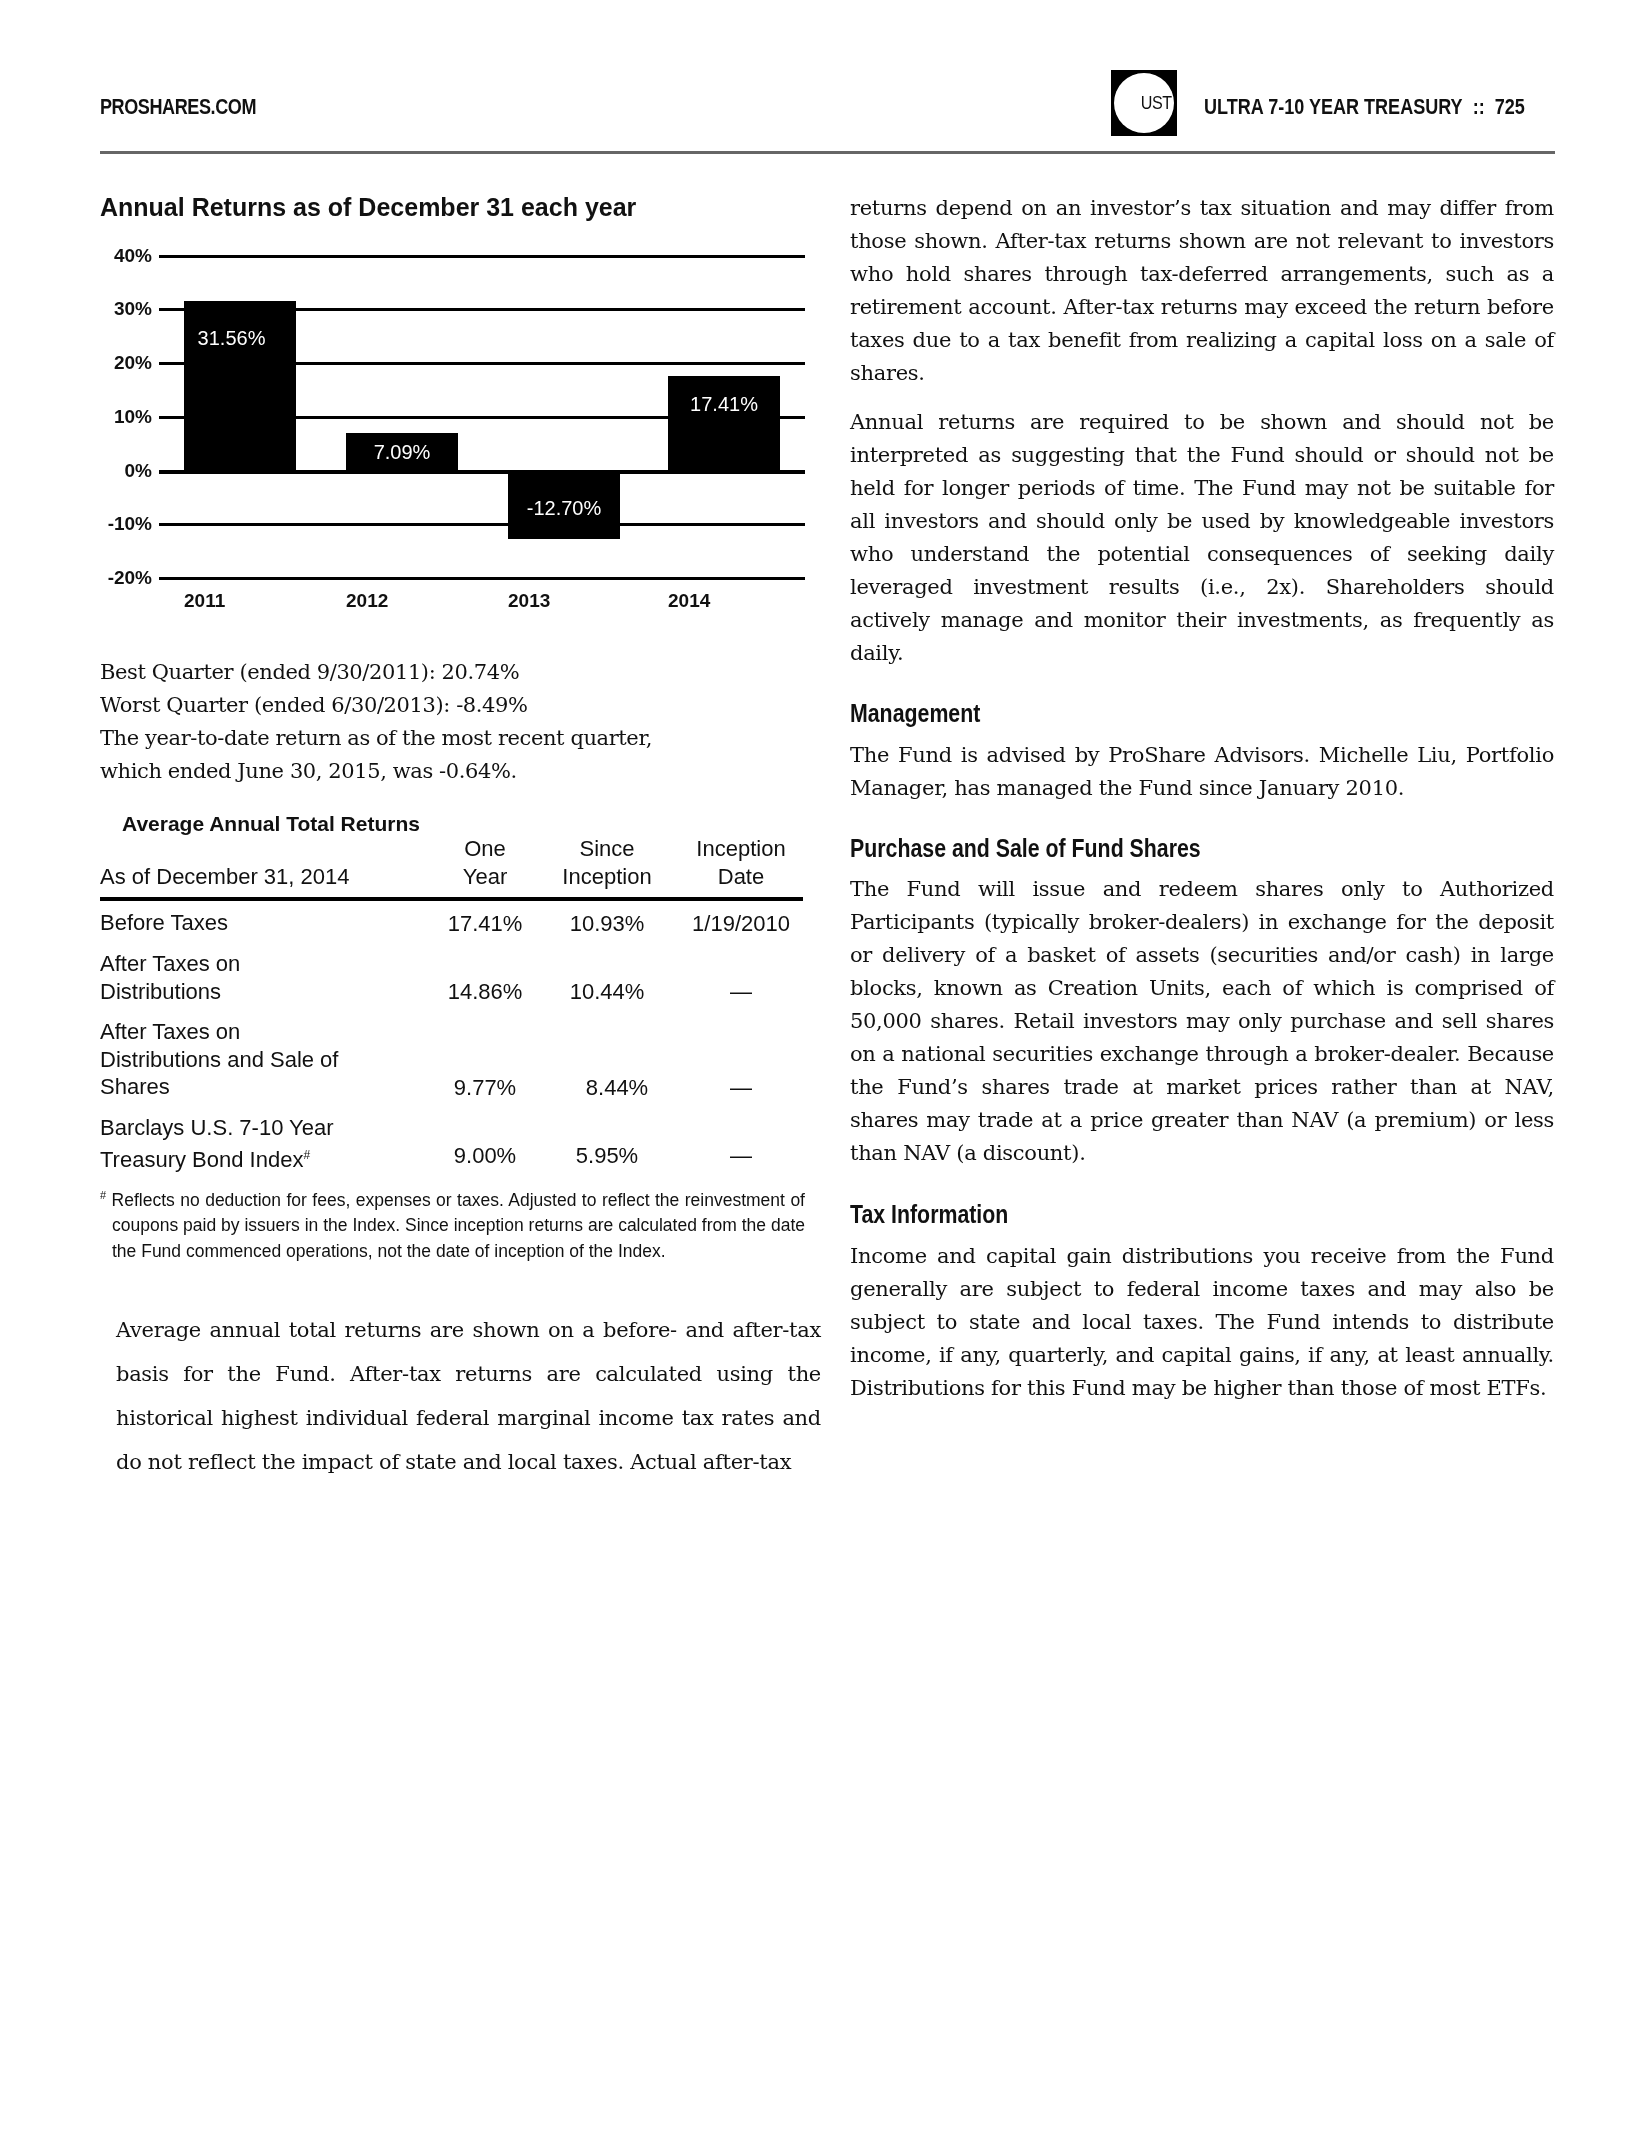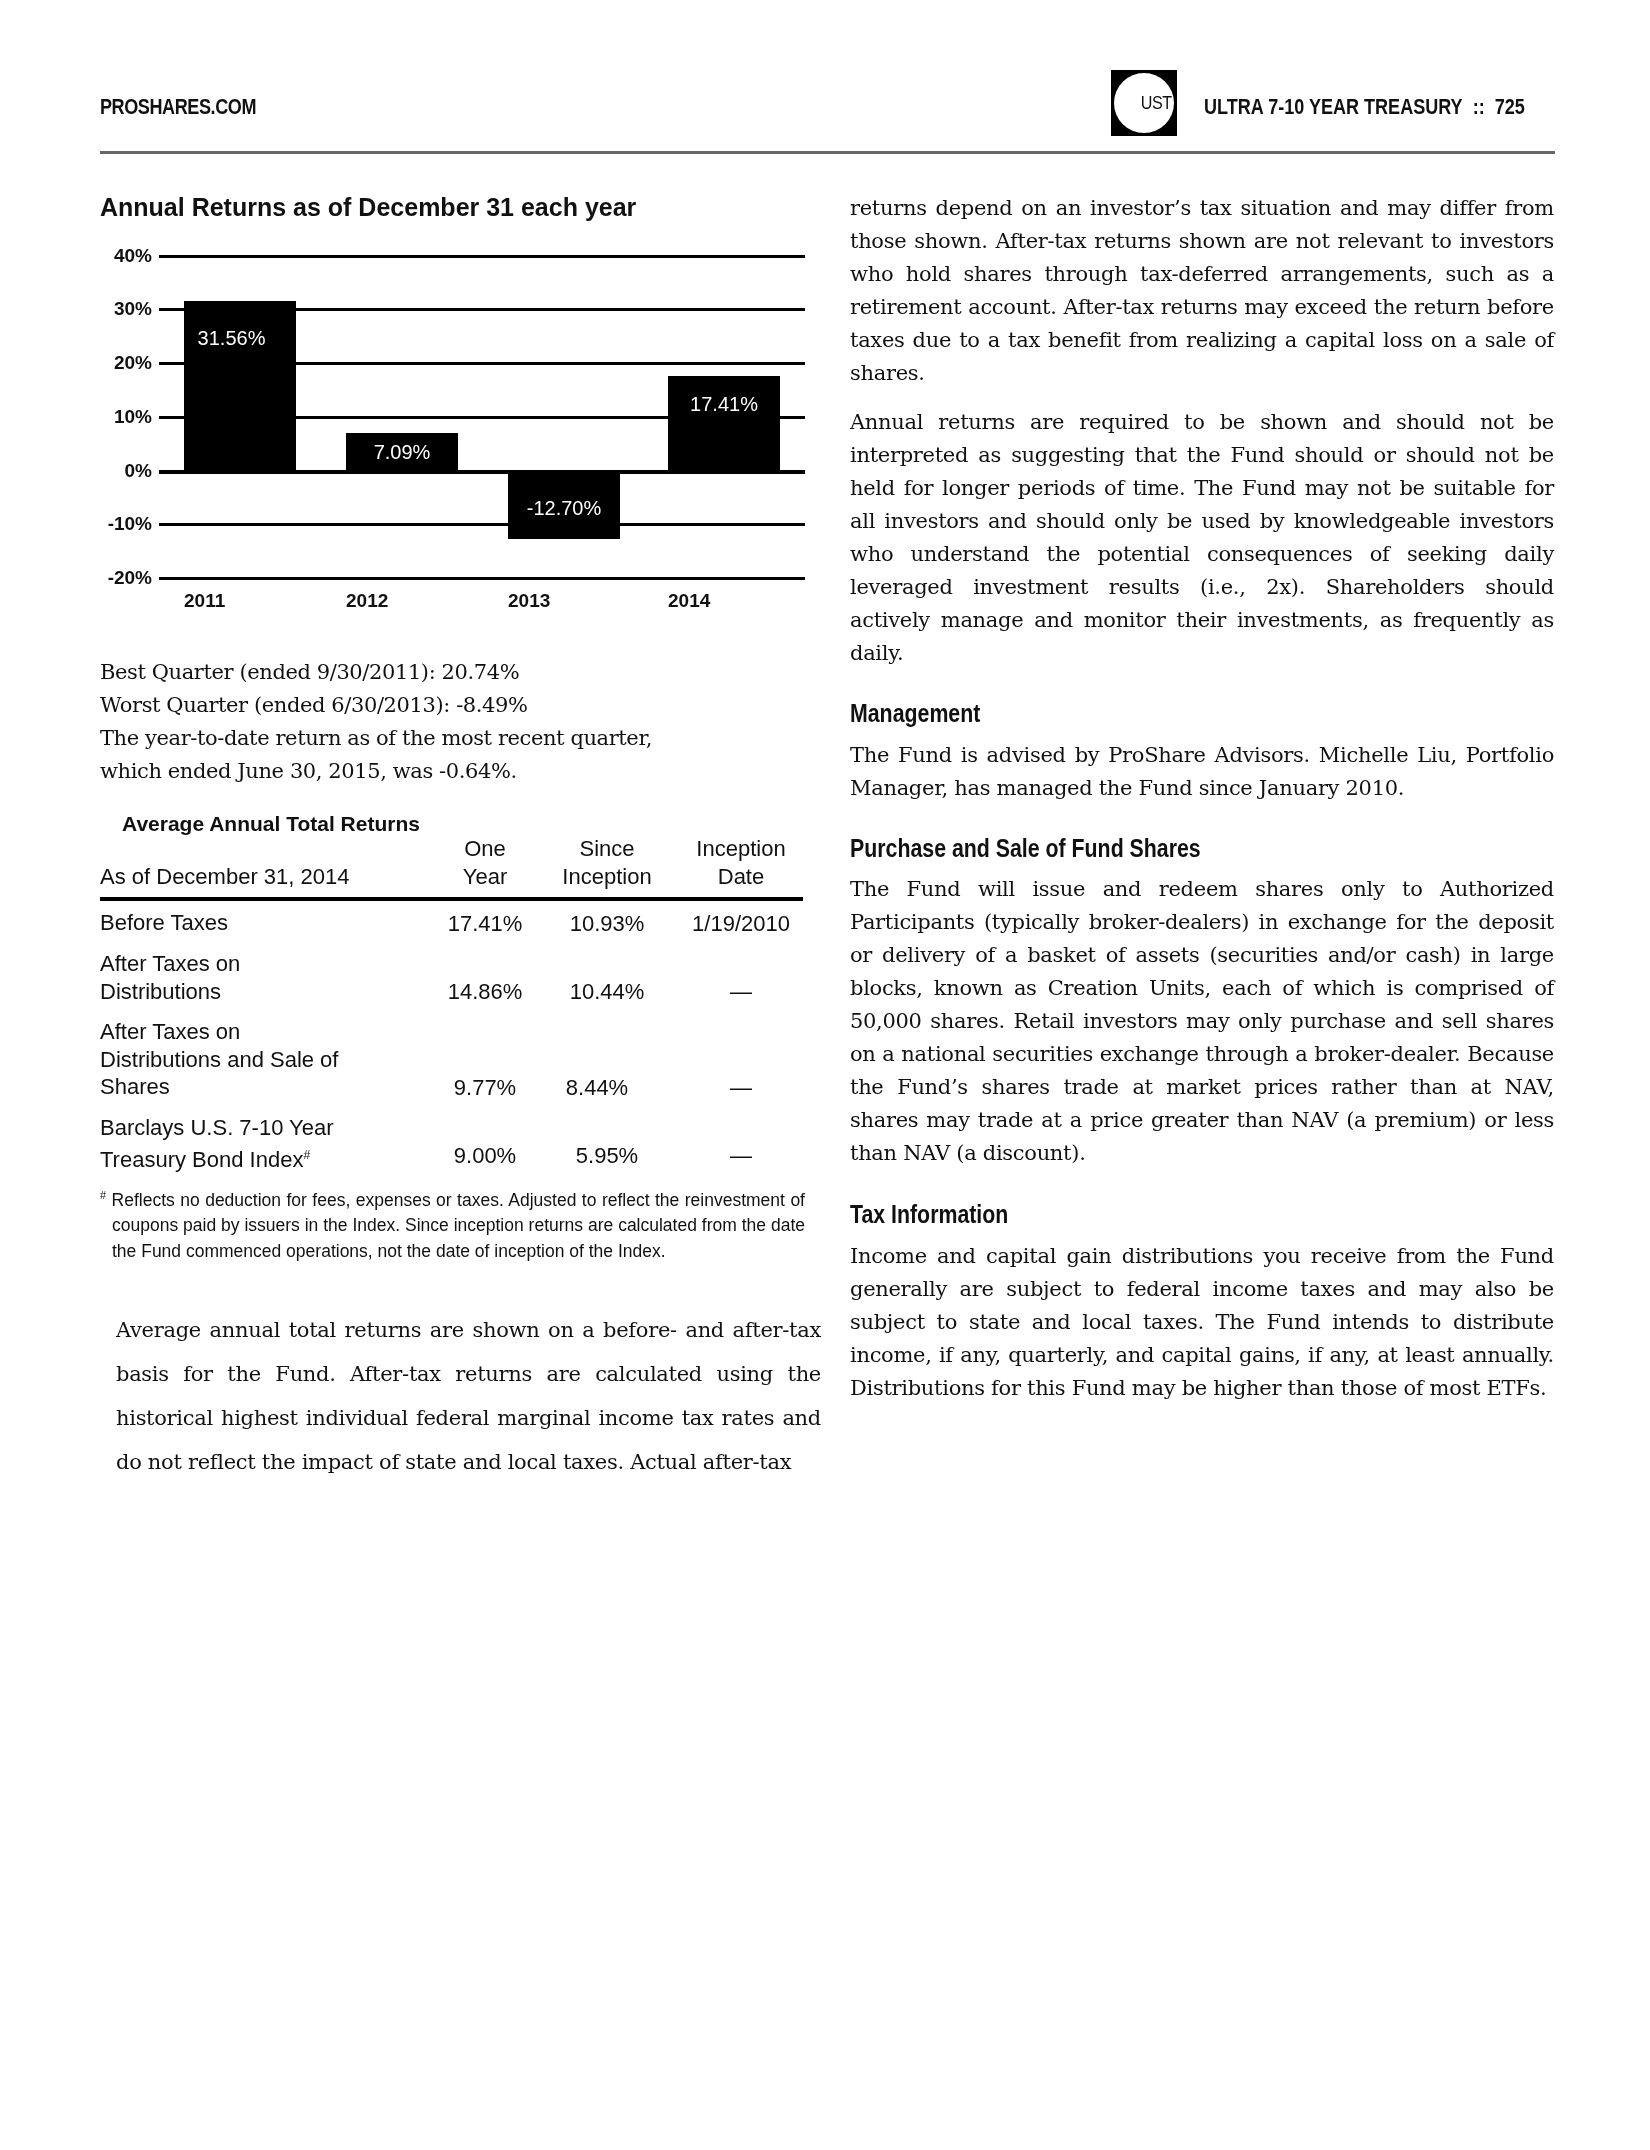--- a/index.html
+++ b/index.html
@@ -142,21 +142,21 @@
     <div class="val" style="left:576px">—</div>
   </div>
 
   <div class="row" style="height:83px; margin-top:13px">
     <div class="label">
       <div>After Taxes on</div>
       <div>Distributions and Sale of</div>
       <div>Shares</div>
     </div>
     <div class="val" style="left:320px">9.77%</div>
-    <div class="val" style="left:432px">8.44%</div>
+    <div class="val" style="left:452px">8.44%</div>
     <div class="val" style="left:576px">—</div>
   </div>
 
   <div class="row" style="height:55px; margin-top:13px">
     <div class="label">
       <div>Barclays U.S. 7-10 Year</div>
       <div><span>Treasury Bond Index</span><sup style="font-size:12px">#</sup></div>
     </div>
     <div class="val" style="left:320px">9.00%</div>
     <div class="val" style="left:442px">5.95%</div>

